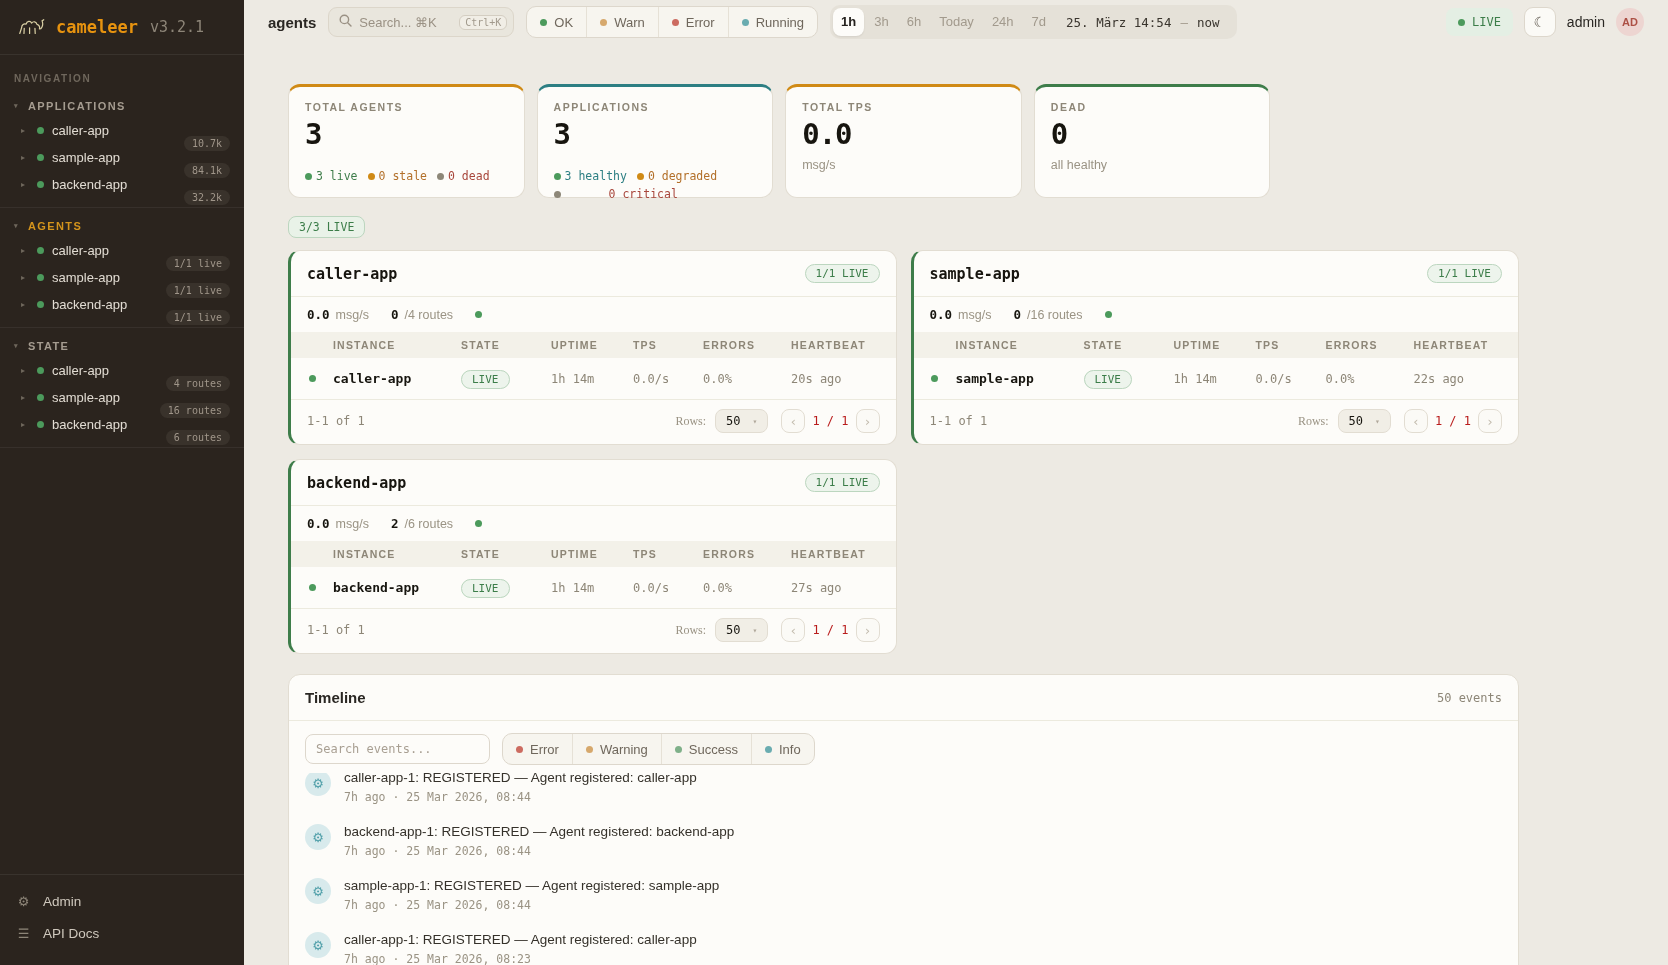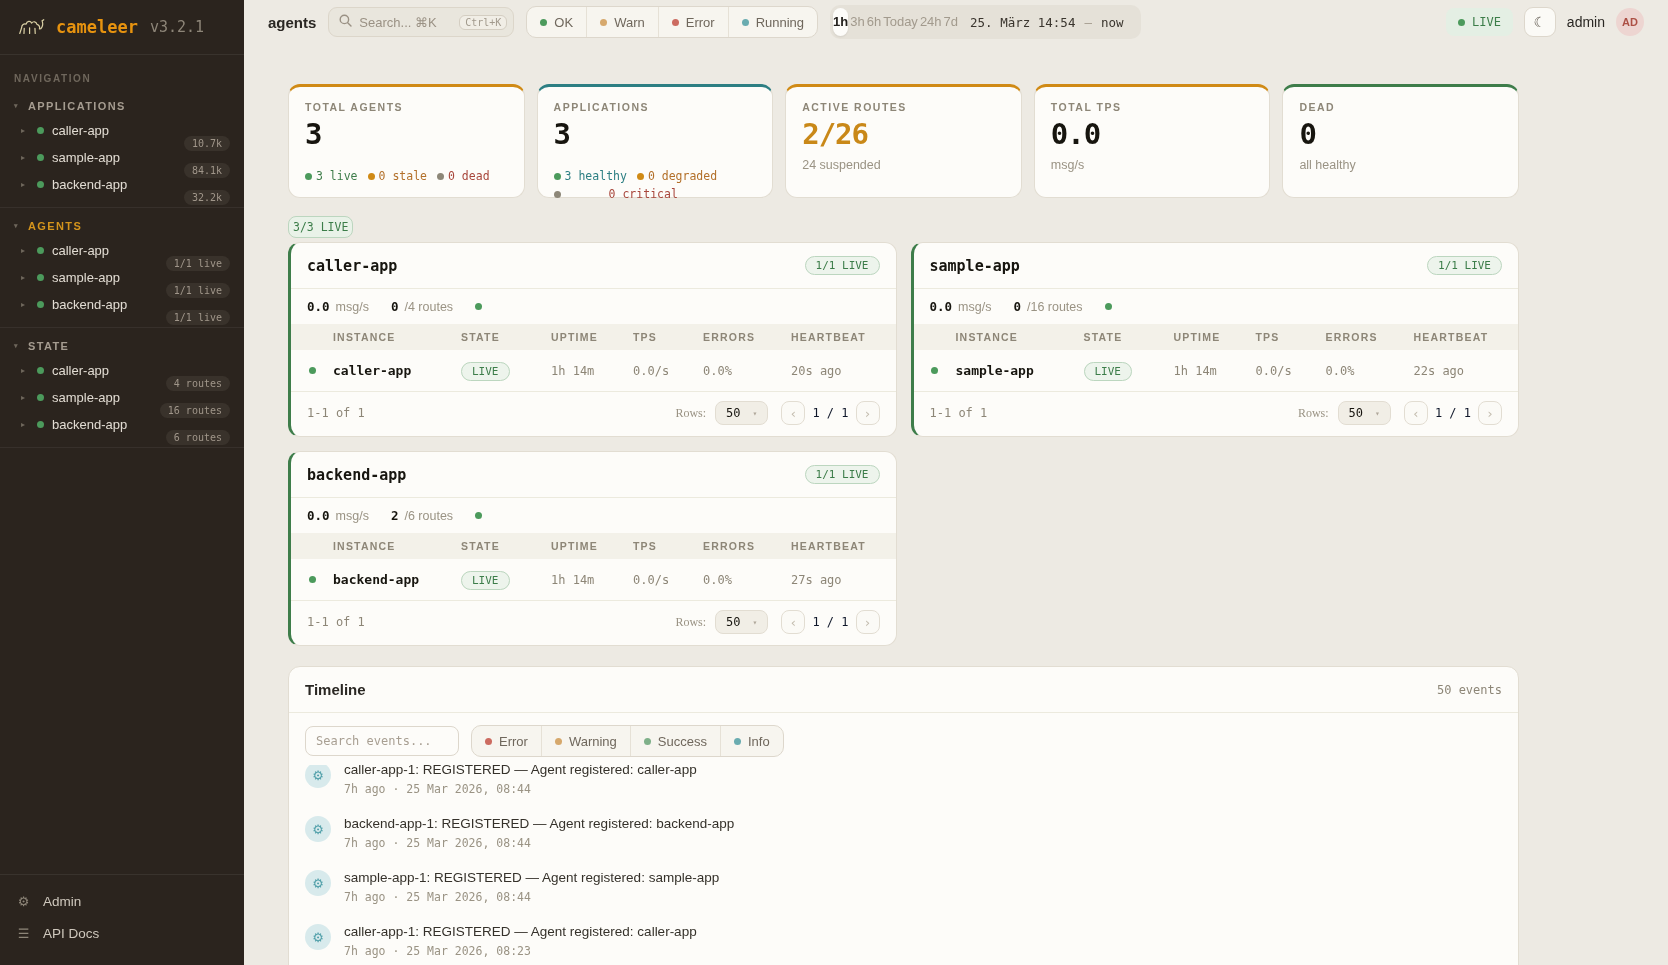--- a/index.html
+++ b/index.html
@@ -42,21 +42,21 @@
   .searchbox { width:186px; height:30px; display:flex; align-items:center; gap:7px; padding:0 6px 0 10px;
     background:#e9e6dd; border:1px solid #dcd6ca; border-radius:9px; color:#9a9184; font-size:13px; }
   .searchbox .ph { flex:1; white-space:nowrap; overflow:hidden; }
   .kbd { border:1px solid #d4cec2; background:#f1eee6; border-radius:6px; padding:1px 5px;
     font-family:"DejaVu Sans Mono",monospace; font-size:10px; color:#a29a8d; }
   .chip-group { display:flex; background:#f7f5ef; border:1px solid #ddd7cc; border-radius:10px; overflow:hidden; }
   .chip { display:flex; align-items:center; gap:7px; height:30px; padding:0 13px; font-size:13px; color:#6f675c; border-left:1px solid #e6e1d6; cursor:pointer; white-space:nowrap; }
   .chip:first-child { border-left:none; }
   .dot7 { width:7px; height:7px; border-radius:50%; }
   .time-group { display:flex; align-items:center; background:#e5e1d8; border-radius:10px; padding:3px; gap:2px; }
-  .time-btn { height:28px; line-height:28px; padding:0 0; border-radius:8px; font-size:13px; color:#a29a8d; cursor:pointer; }
+  .time-btn { height:28px; line-height:28px; padding:0 8px; border-radius:8px; font-size:13px; color:#a29a8d; cursor:pointer; }
   .time-btn.active { background:#fdfcf9; color:#25221e; font-weight:700; box-shadow:0 1px 2px rgba(0,0,0,.08); }
   .date-text { display:flex; align-items:center; gap:9px; padding:0 14px 0 10px;
     font-family:"DejaVu Sans Mono",monospace; font-size:12.5px; color:#3a352e; white-space:nowrap; }
   .date-sep { color:#a29a8d; }
   .top-right { margin-left:auto; display:flex; align-items:center; gap:11px; }
   .live-badge { display:flex; align-items:center; gap:7px; height:28px; padding:0 12px; border-radius:8px;
     background:#e4efe4; color:#3c7d49; font-family:"DejaVu Sans Mono",monospace; font-size:12px; }
   .moon-btn { width:32px; height:30px; border:1px solid #ddd7cc; background:#fbfaf6; border-radius:9px;
     display:flex; align-items:center; justify-content:center; color:#5f584e; font-size:14px; cursor:pointer; }
   .user-name { font-size:14px; }
@@ -68,21 +68,21 @@
   .stat-grid { width:1231px; display:grid; grid-template-columns:repeat(5,1fr); gap:12px; }
   .stat-card { background:#fdfcf9; border:1px solid #e2ddd2; border-top:3px solid #d08a15; border-radius:12px;
     padding:14px 16px; height:114px; }
   .stat-label { font-size:10.5px; font-weight:700; letter-spacing:1.5px; color:#8d8677; }
   .stat-value { font-family:"DejaVu Sans Mono",monospace; font-weight:700; font-size:29px; margin-top:4px; letter-spacing:-1px; color:#17150f; }
   .stat-sub { font-size:12.5px; color:#9a9384; margin-top:7px; }
   .stat-parts { display:flex; flex-wrap:wrap; gap:4px 10px; margin-top:18px;
     font-family:"DejaVu Sans Mono",monospace; font-size:11.5px; }
   .stat-parts .part { display:flex; align-items:center; gap:4px; }
 
-  .overview-badge { display:inline-flex; margin:18px 0 4px; padding:3px 4px; border:1px solid #bcd6bf;
+  .overview-badge { display:inline-flex; margin:18px 0 12px; padding:3px 10px; border:1px solid #bcd6bf;
     background:#e9f2e8; color:#3c7d49; border-radius:8px; font-family:"DejaVu Sans Mono",monospace; font-size:11.5px; }
 
   .app-grid { width:1231px; display:grid; grid-template-columns:1fr 1fr; gap:14px; }
   .app-card { background:#fdfcf9; border:1px solid #e2ddd2; border-left:3px solid #3e7d4a; border-radius:12px; overflow:hidden; }
   .app-head { display:flex; align-items:center; justify-content:space-between; padding:13px 16px; border-bottom:1px solid #eceade; }
   .app-title { font-family:"DejaVu Sans Mono",monospace; font-weight:700; font-size:15px; color:#17150f; }
   .live-pill { border:1px solid #bcd6bf; background:#edf4ec; color:#3c7d49; border-radius:999px;
     padding:2px 10px; font-family:"DejaVu Sans Mono",monospace; font-size:11px; white-space:nowrap; }
   .app-stats { display:flex; align-items:center; gap:6px; padding:10px 16px; font-size:12.5px; color:#9a9384; }
   .app-stats .num { font-family:"DejaVu Sans Mono",monospace; font-weight:700; color:#17150f; font-size:12.5px; }
@@ -94,29 +94,29 @@
   .cell-dot { display:flex; justify-content:center; }
   .card-foot { display:flex; align-items:center; padding:9px 16px 11px; font-family:"DejaVu Sans Mono",monospace; font-size:12px; color:#8d8677; }
   .foot-spacer { flex:1; }
   .rows-label { font-family:Liberation Serif, serif; font-size:12px; color:#9a9384; margin-right:9px;margin-left:40px; }
   .rows-select { display:flex; align-items:center; gap:12px; background:#f1eee6; border:1px solid #e2ddd2;
     border-radius:8px; padding:4px 10px; color:#17150f; cursor:pointer; }
   .rows-caret { font-size:8px; color:#b0a89b; }
   .pager { display:flex; align-items:center; gap:7px; margin-left:13px; }
   .pg-btn { width:24px; height:24px; border:1px solid #e2ddd2; background:#fbfaf6; border-radius:8px;
     display:flex; align-items:center; justify-content:center; color:#c2bbad; font-size:13px; cursor:pointer; }
-  .pg-info { color:#0f172a; }
+  .pg-info { color:#b91c1c; }
 
   
   .tl-card { width:1231px; margin-top:20px; background:#fdfcf9; border:1px solid #e2ddd2; border-radius:12px; height:560px; overflow:hidden; }
   .tl-head { display:flex; align-items:center; justify-content:space-between; padding:14px 16px; border-bottom:1px solid #eceade; }
   .tl-title { font-size:15px; font-weight:700; }
   .tl-count { font-family:"DejaVu Sans Mono",monospace; font-size:12px; color:#8d8677;text-align:center; }
   .tl-filters { display:flex; align-items:center; gap:12px; padding:12px 16px 8px; }
-  .tl-search { width:154px; height:30px; border:1px solid #ddd7cc; background:#fdfcf9; border-radius:8px;
+  .tl-search { width:185px; height:30px; border:1px solid #ddd7cc; background:#fdfcf9; border-radius:8px;
     font-family:"DejaVu Sans Mono",monospace; font-size:12px; color:#3f3a32; padding:0 10px; outline:none; }
   .tl-search::placeholder { color:#a89f92; }
   .events { overflow:hidden; padding:0 16px; }
   .event { display:flex; gap:13px; padding:10px 0; }
   .event:first-child { margin-top:-13px; }
   .ev-icon { width:26px; height:26px; border-radius:50%; background:#d8eaec; color:#52a0aa; flex-shrink:0;
     display:flex; align-items:center; justify-content:center; font-size:13px; }
   .ev-title { font-size:13.5px; color:#35312a; }
   .ev-meta { font-family:"DejaVu Sans Mono",monospace; font-size:11.5px; color:#9a9384; margin-top:5px; }
 </style>
@@ -321,25 +321,20 @@
               <span class="dot7" style="background-color: rgb(208, 138, 21);"></span>
               <span style="color: rgb(179, 112, 42);">0 degraded</span>
             </span>
           <span class="part">
               <span class="dot7" style="background-color: rgb(141, 135, 120);"></span>
               <span style="color: rgb(168, 71, 60); padding-left: 44px;">0 critical</span>
             </span>
         </div>
       </div>
 
-      <div class="stat-card" style="border-top-color: rgb(208, 138, 21);">
-        <div class="stat-label">ACTIVE ROUTES</div>
-        <div class="stat-value" style="color: rgb(201, 136, 24);">2/26</div>
-        <div class="stat-sub">24 suspended</div>
-      </div>
 
       <div class="stat-card" style="border-top-color: rgb(208, 138, 21);">
         <div class="stat-label">TOTAL TPS</div>
         <div class="stat-value">0.0</div>
         <div class="stat-sub">msg/s</div>
       </div>
 
       <div class="stat-card" style="border-top-color: rgb(62, 125, 74);">
         <div class="stat-label">DEAD</div>
         <div class="stat-value">0</div>

